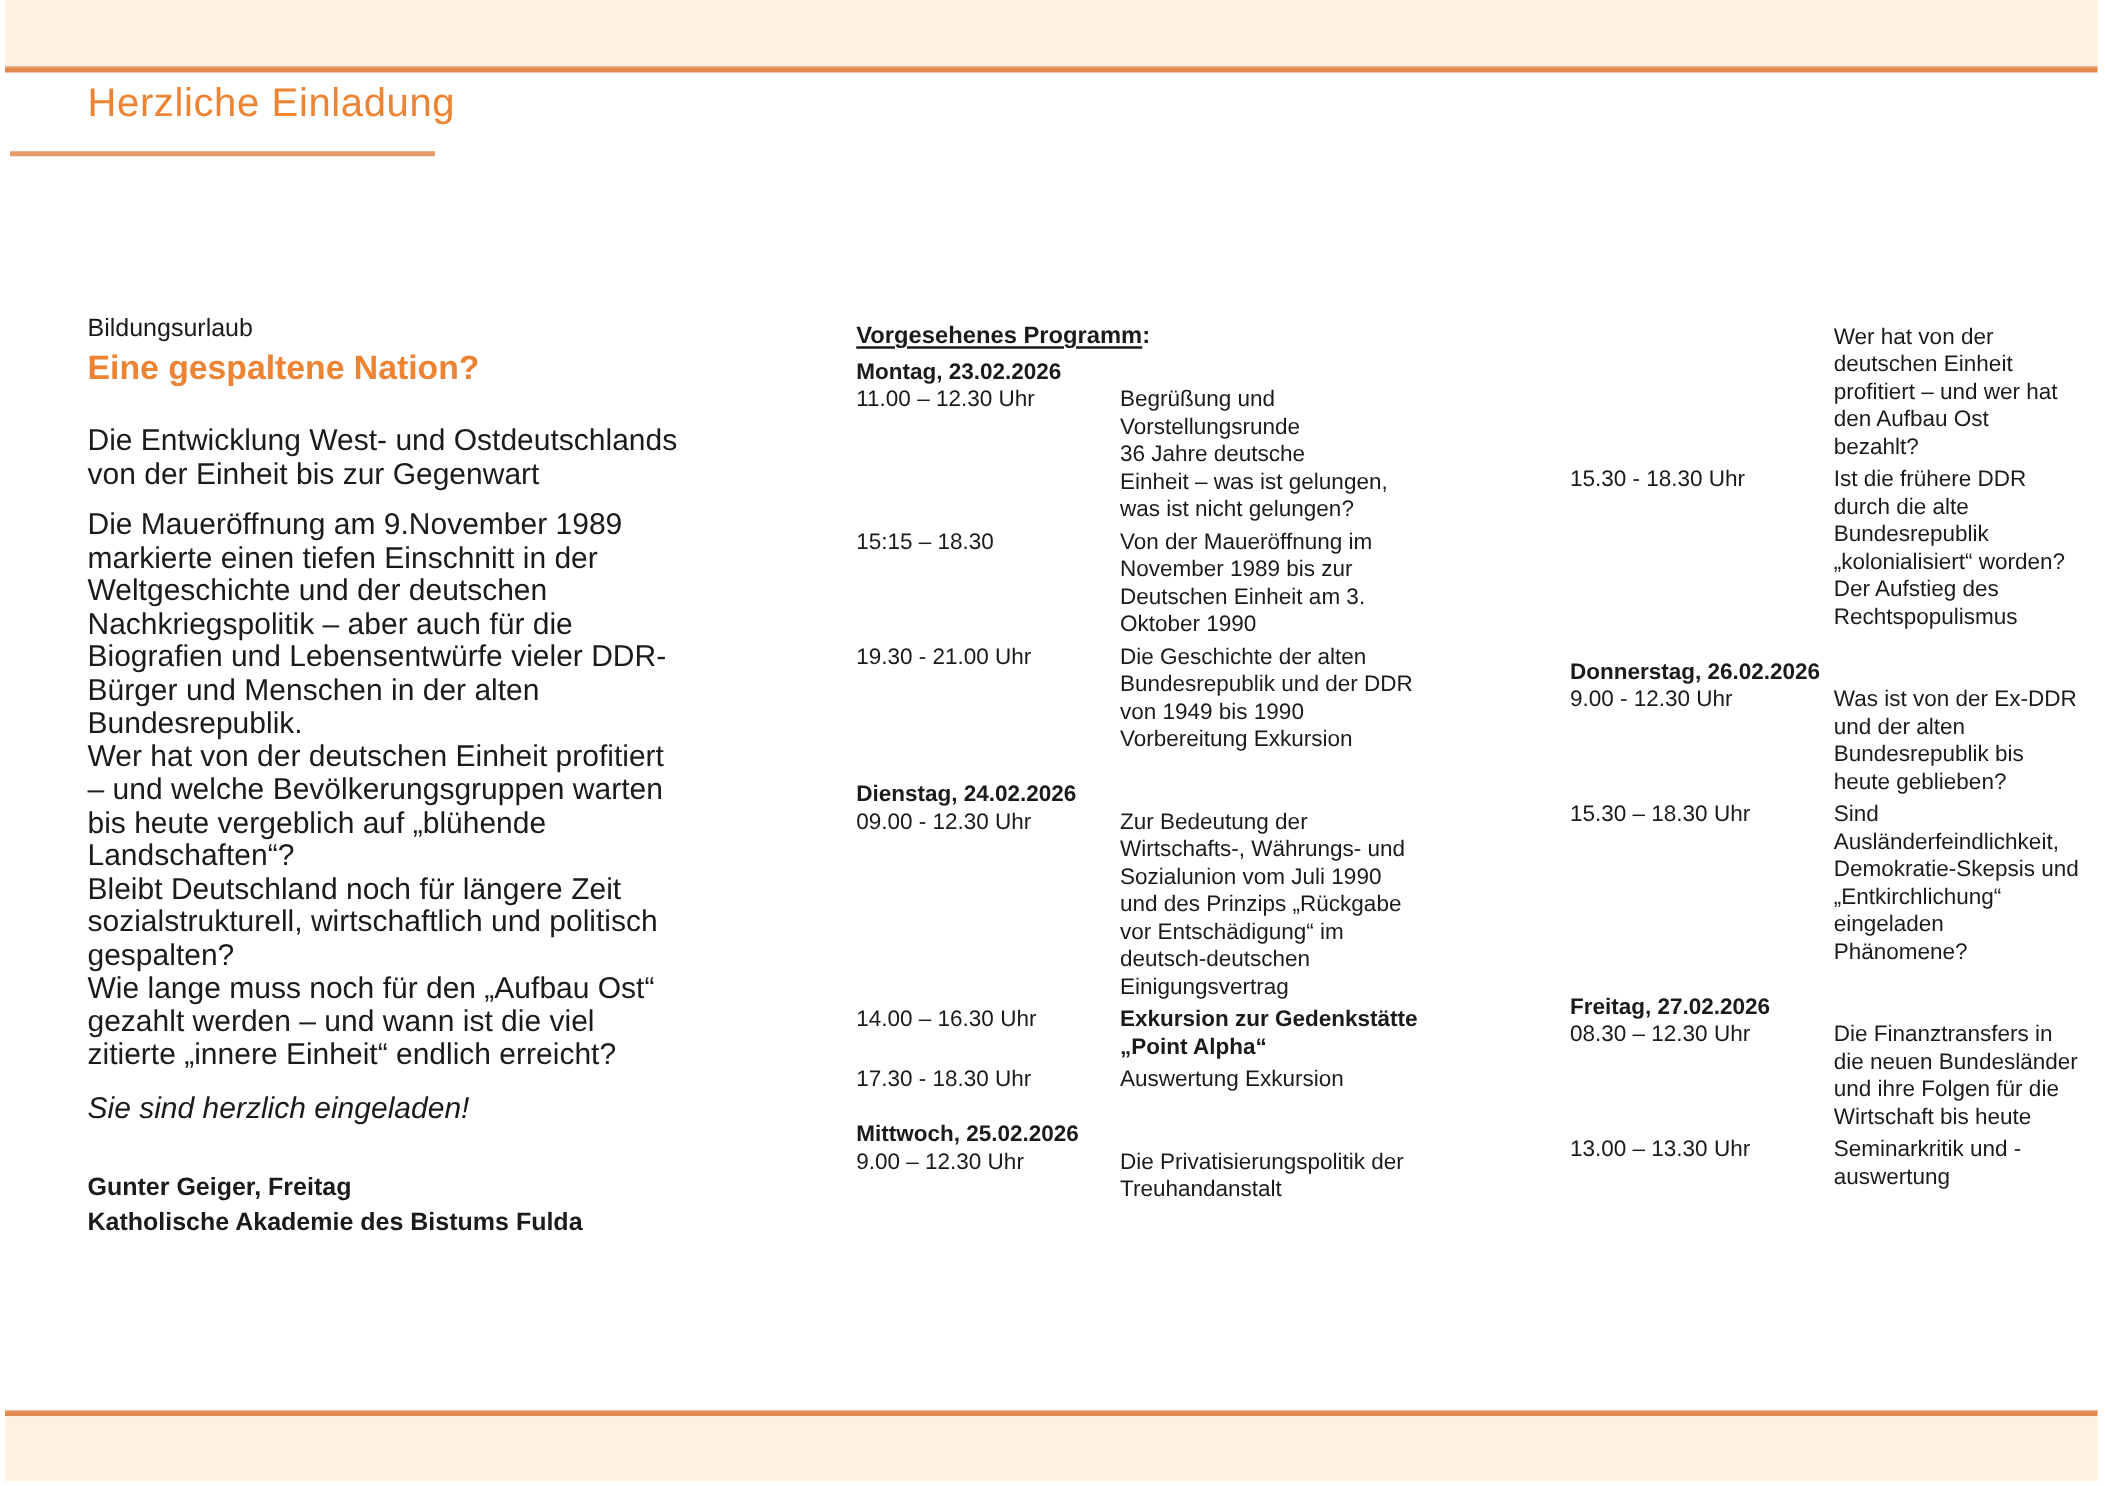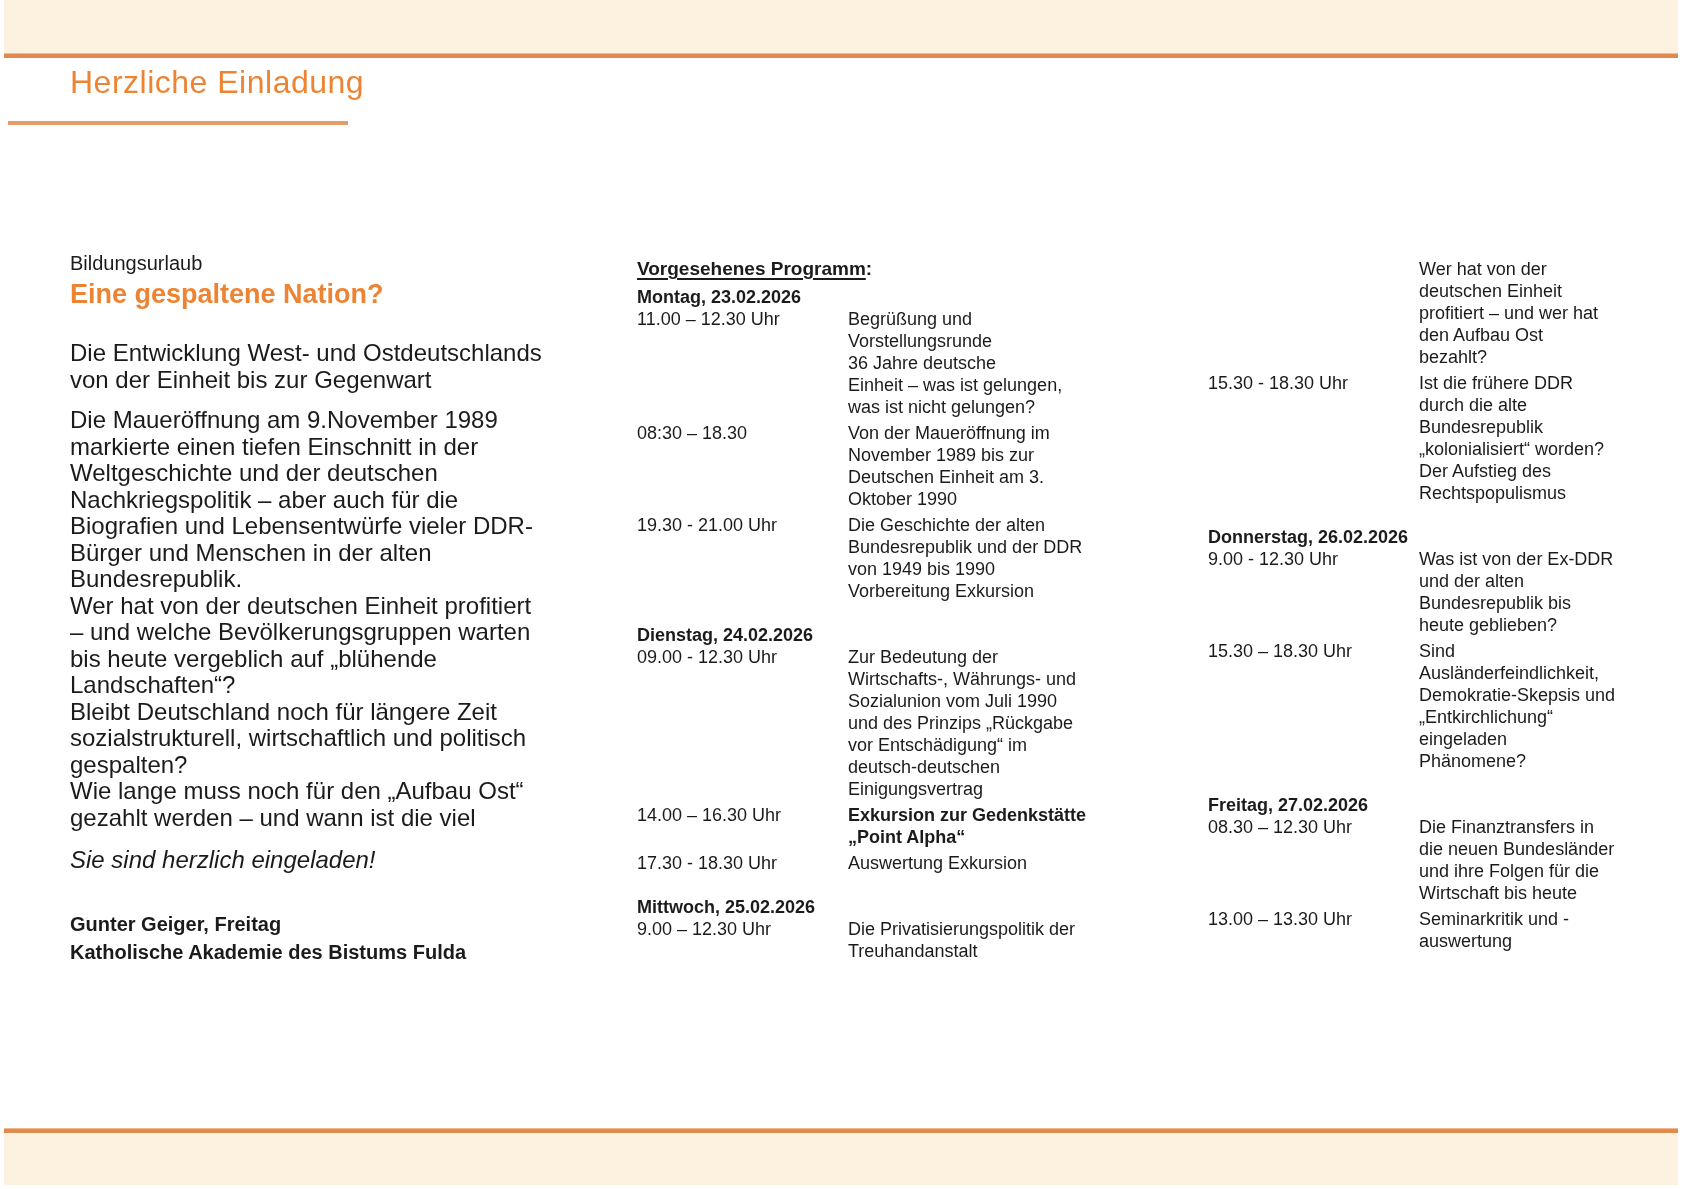--- a/index.html
+++ b/index.html
@@ -43,21 +43,21 @@
     font-weight:bold;color:var(--accent);white-space:nowrap;
   }
   .intro-sub{margin-top:30px;}
   .intro-body{margin-top:14px;}
   .intro .line{font-size:24px;line-height:26.5px;white-space:nowrap;}
   .para{margin:0;}
   .invitation{margin-top:16px;font-size:24px;line-height:26.5px;white-space:nowrap;font-style:italic;}
   .signature{margin-top:36px;}
   .sig-line{font-size:20px;line-height:28px;font-weight:bold;white-space:nowrap;}
   
-  .program-col{position:absolute;top:258px;}
+  .program-col{position:absolute;top:258px;margin-left:48px;}
   .program-col-mid{left:637px;width:560px;}
   .program-col-right{left:1208px;width:470px;}
   .program-heading{font-size:19px;font-weight:bold;line-height:22px;margin-bottom:6px;white-space:nowrap;}
   .program-heading .u{text-decoration:underline;text-decoration-thickness:2px;text-underline-offset:3px;}
   .day-block + .day-block{margin-top:22px;}
   .program-heading + .program-blocks .day-block:first-child{margin-top:0;}
   .day-header{font-size:18px;font-weight:bold;line-height:22px;white-space:nowrap;}
   .entry{display:flex;align-items:flex-start;}
   .entry + .entry{margin-top:4px;}
   .entry-time{flex:0 0 211px;width:211px;font-size:18px;line-height:22px;white-space:nowrap;}
@@ -100,20 +100,21 @@
           <div class="line">Landschaften“?</div>
         </div>
         <div class="para">
           <div class="line">Bleibt Deutschland noch für längere Zeit</div>
           <div class="line">sozialstrukturell, wirtschaftlich und politisch</div>
           <div class="line">gespalten?</div>
         </div>
         <div class="para">
           <div class="line">Wie lange muss noch für den „Aufbau Ost“</div>
           <div class="line">gezahlt werden – und wann ist die viel</div>
+          <div class="line">zitierte „innere Einheit“ endlich erreicht?</div>
         </div>
       </div>
     <div class="invitation">Sie sind herzlich eingeladen!</div>
     <div class="signature">
       <div class="sig-line">Gunter Geiger, Freitag</div>
       <div class="sig-line">Katholische Akademie des Bistums Fulda</div>
     </div>
   </section>
 
   <section class="program-col program-col-mid">
@@ -125,21 +126,21 @@
             <div class="entry-time">11.00 – 12.30 Uhr</div>
             <div class="entry-desc">
               <div class="line">Begrüßung und</div>
               <div class="line">Vorstellungsrunde</div>
               <div class="line">36 Jahre deutsche</div>
               <div class="line">Einheit – was ist gelungen,</div>
               <div class="line">was ist nicht gelungen?</div>
             </div>
           </div>
           <div class="entry">
-            <div class="entry-time">08:30 – 18.30</div>
+            <div class="entry-time">15:15 – 18.30</div>
             <div class="entry-desc">
               <div class="line">Von der Maueröffnung im</div>
               <div class="line">November 1989 bis zur</div>
               <div class="line">Deutschen Einheit am 3.</div>
               <div class="line">Oktober 1990</div>
             </div>
           </div>
           <div class="entry">
             <div class="entry-time">19.30 - 21.00 Uhr</div>
             <div class="entry-desc">

